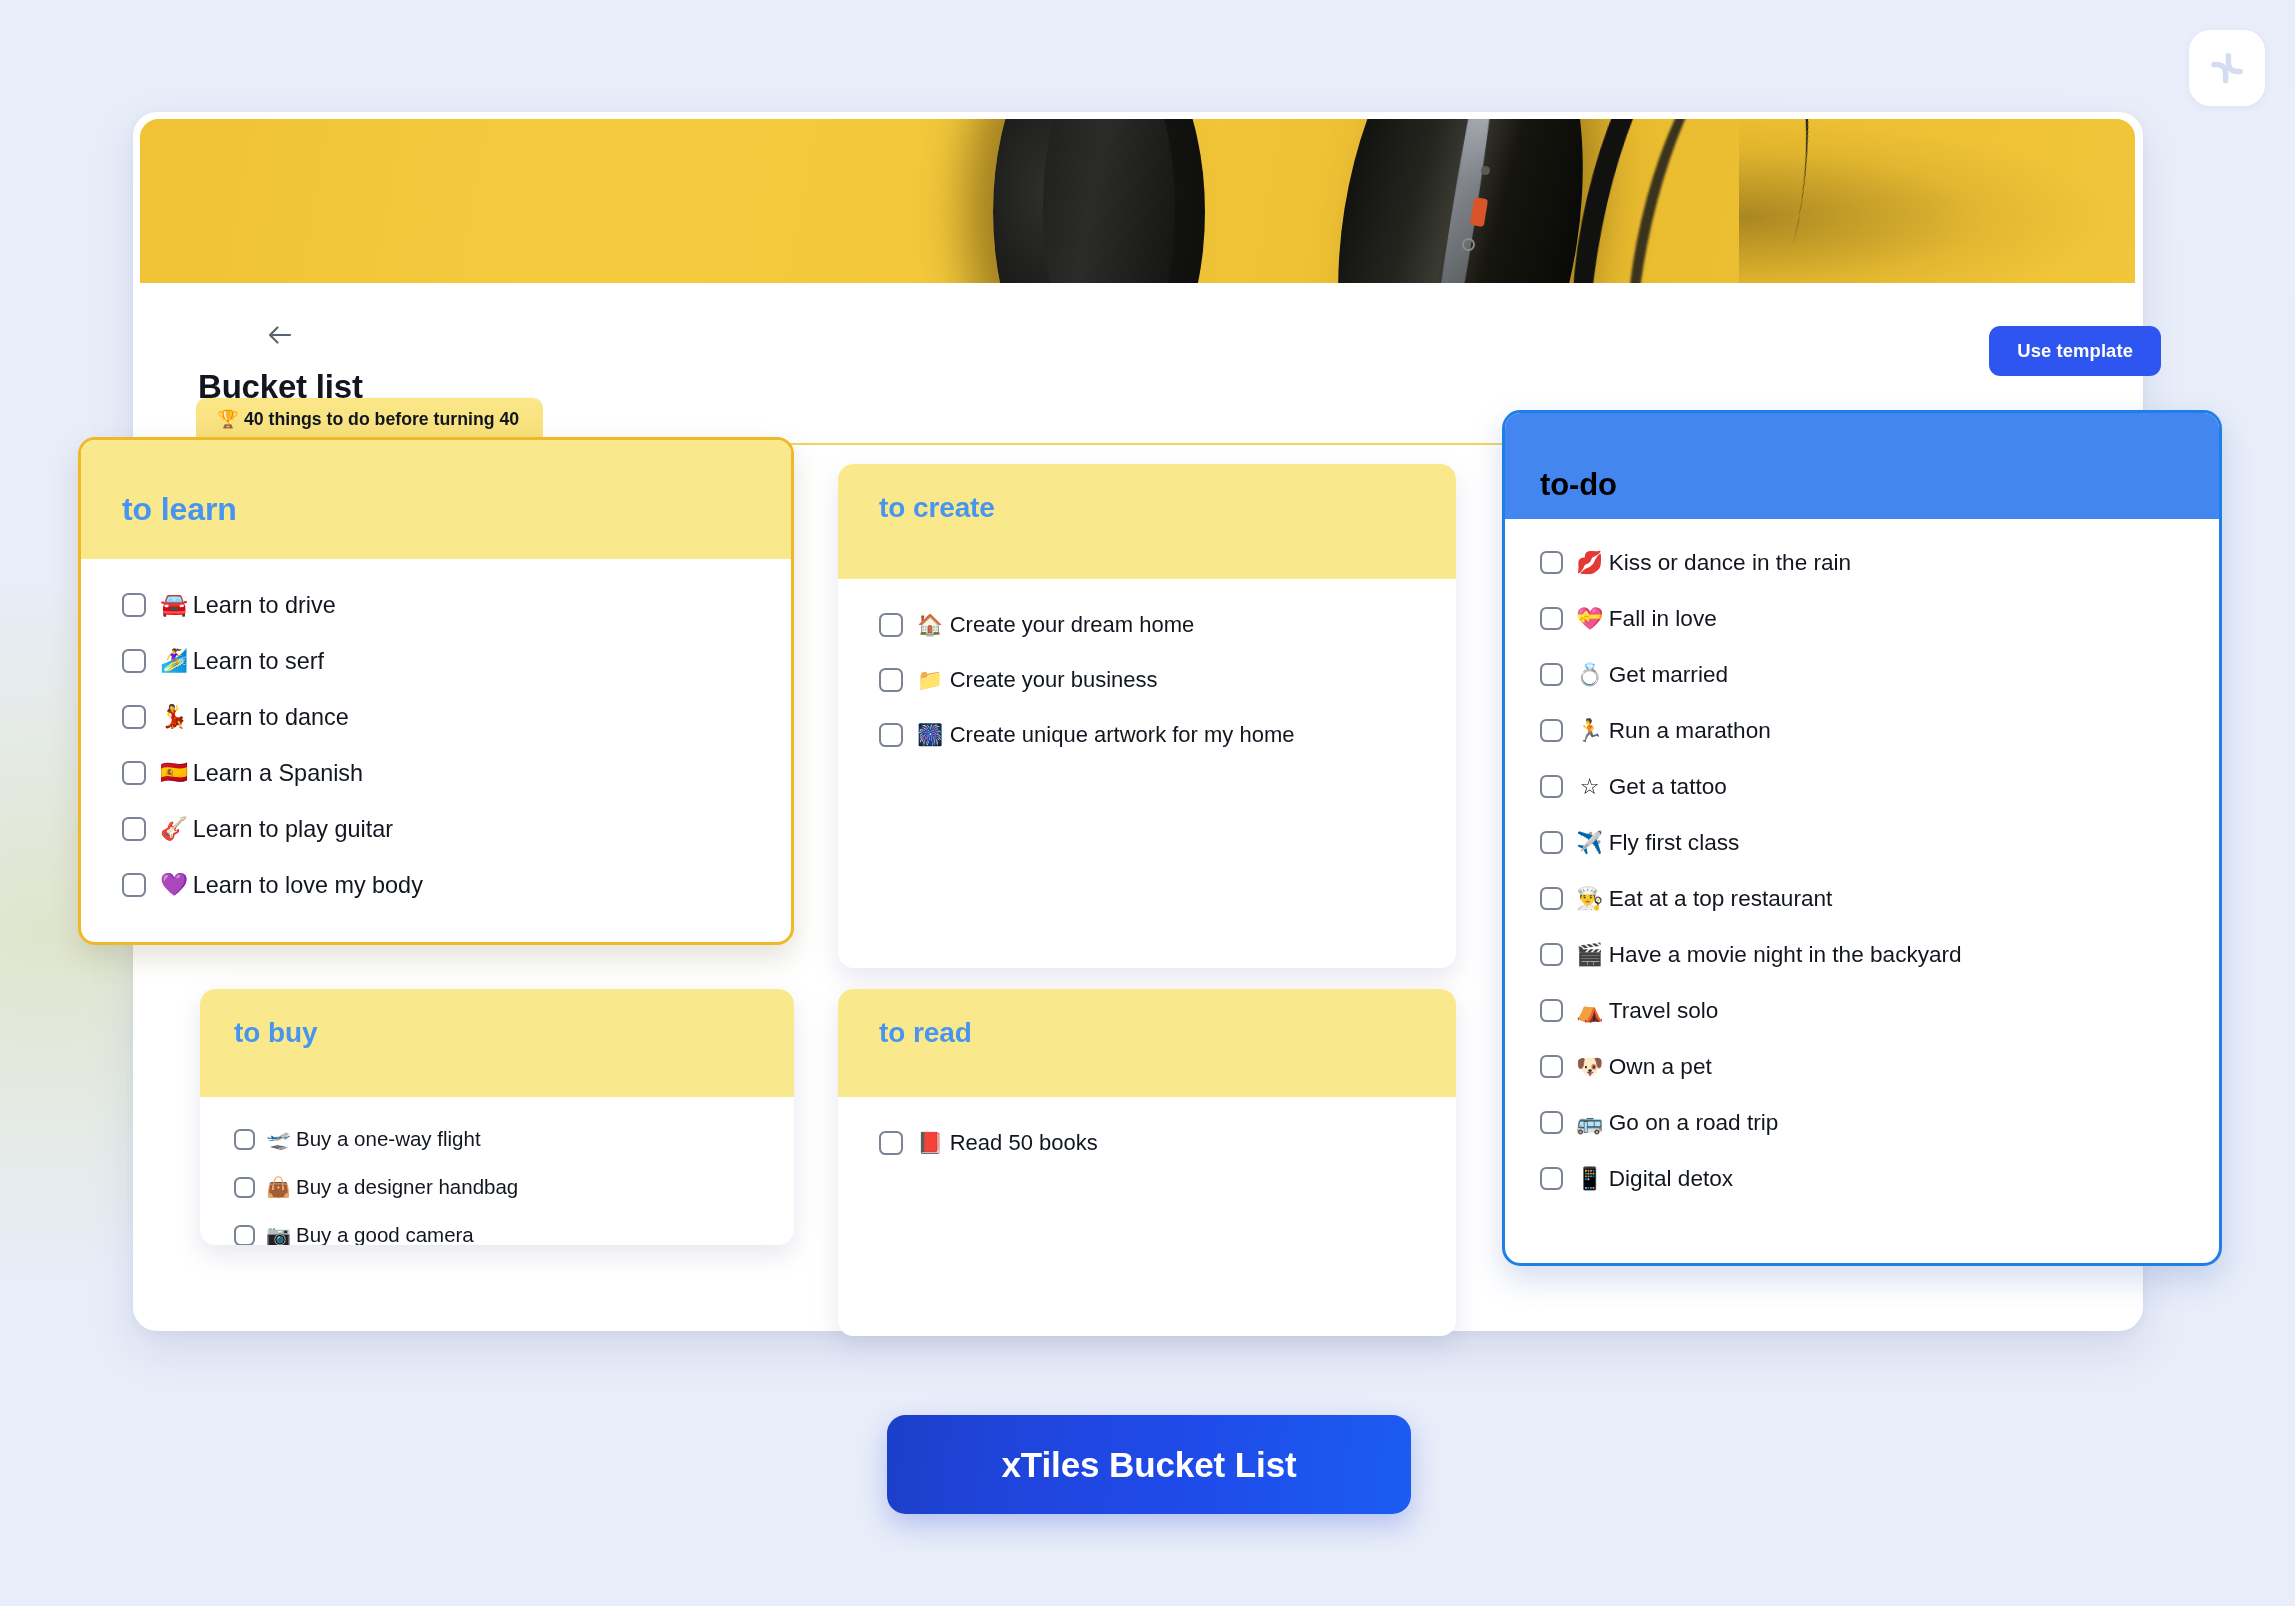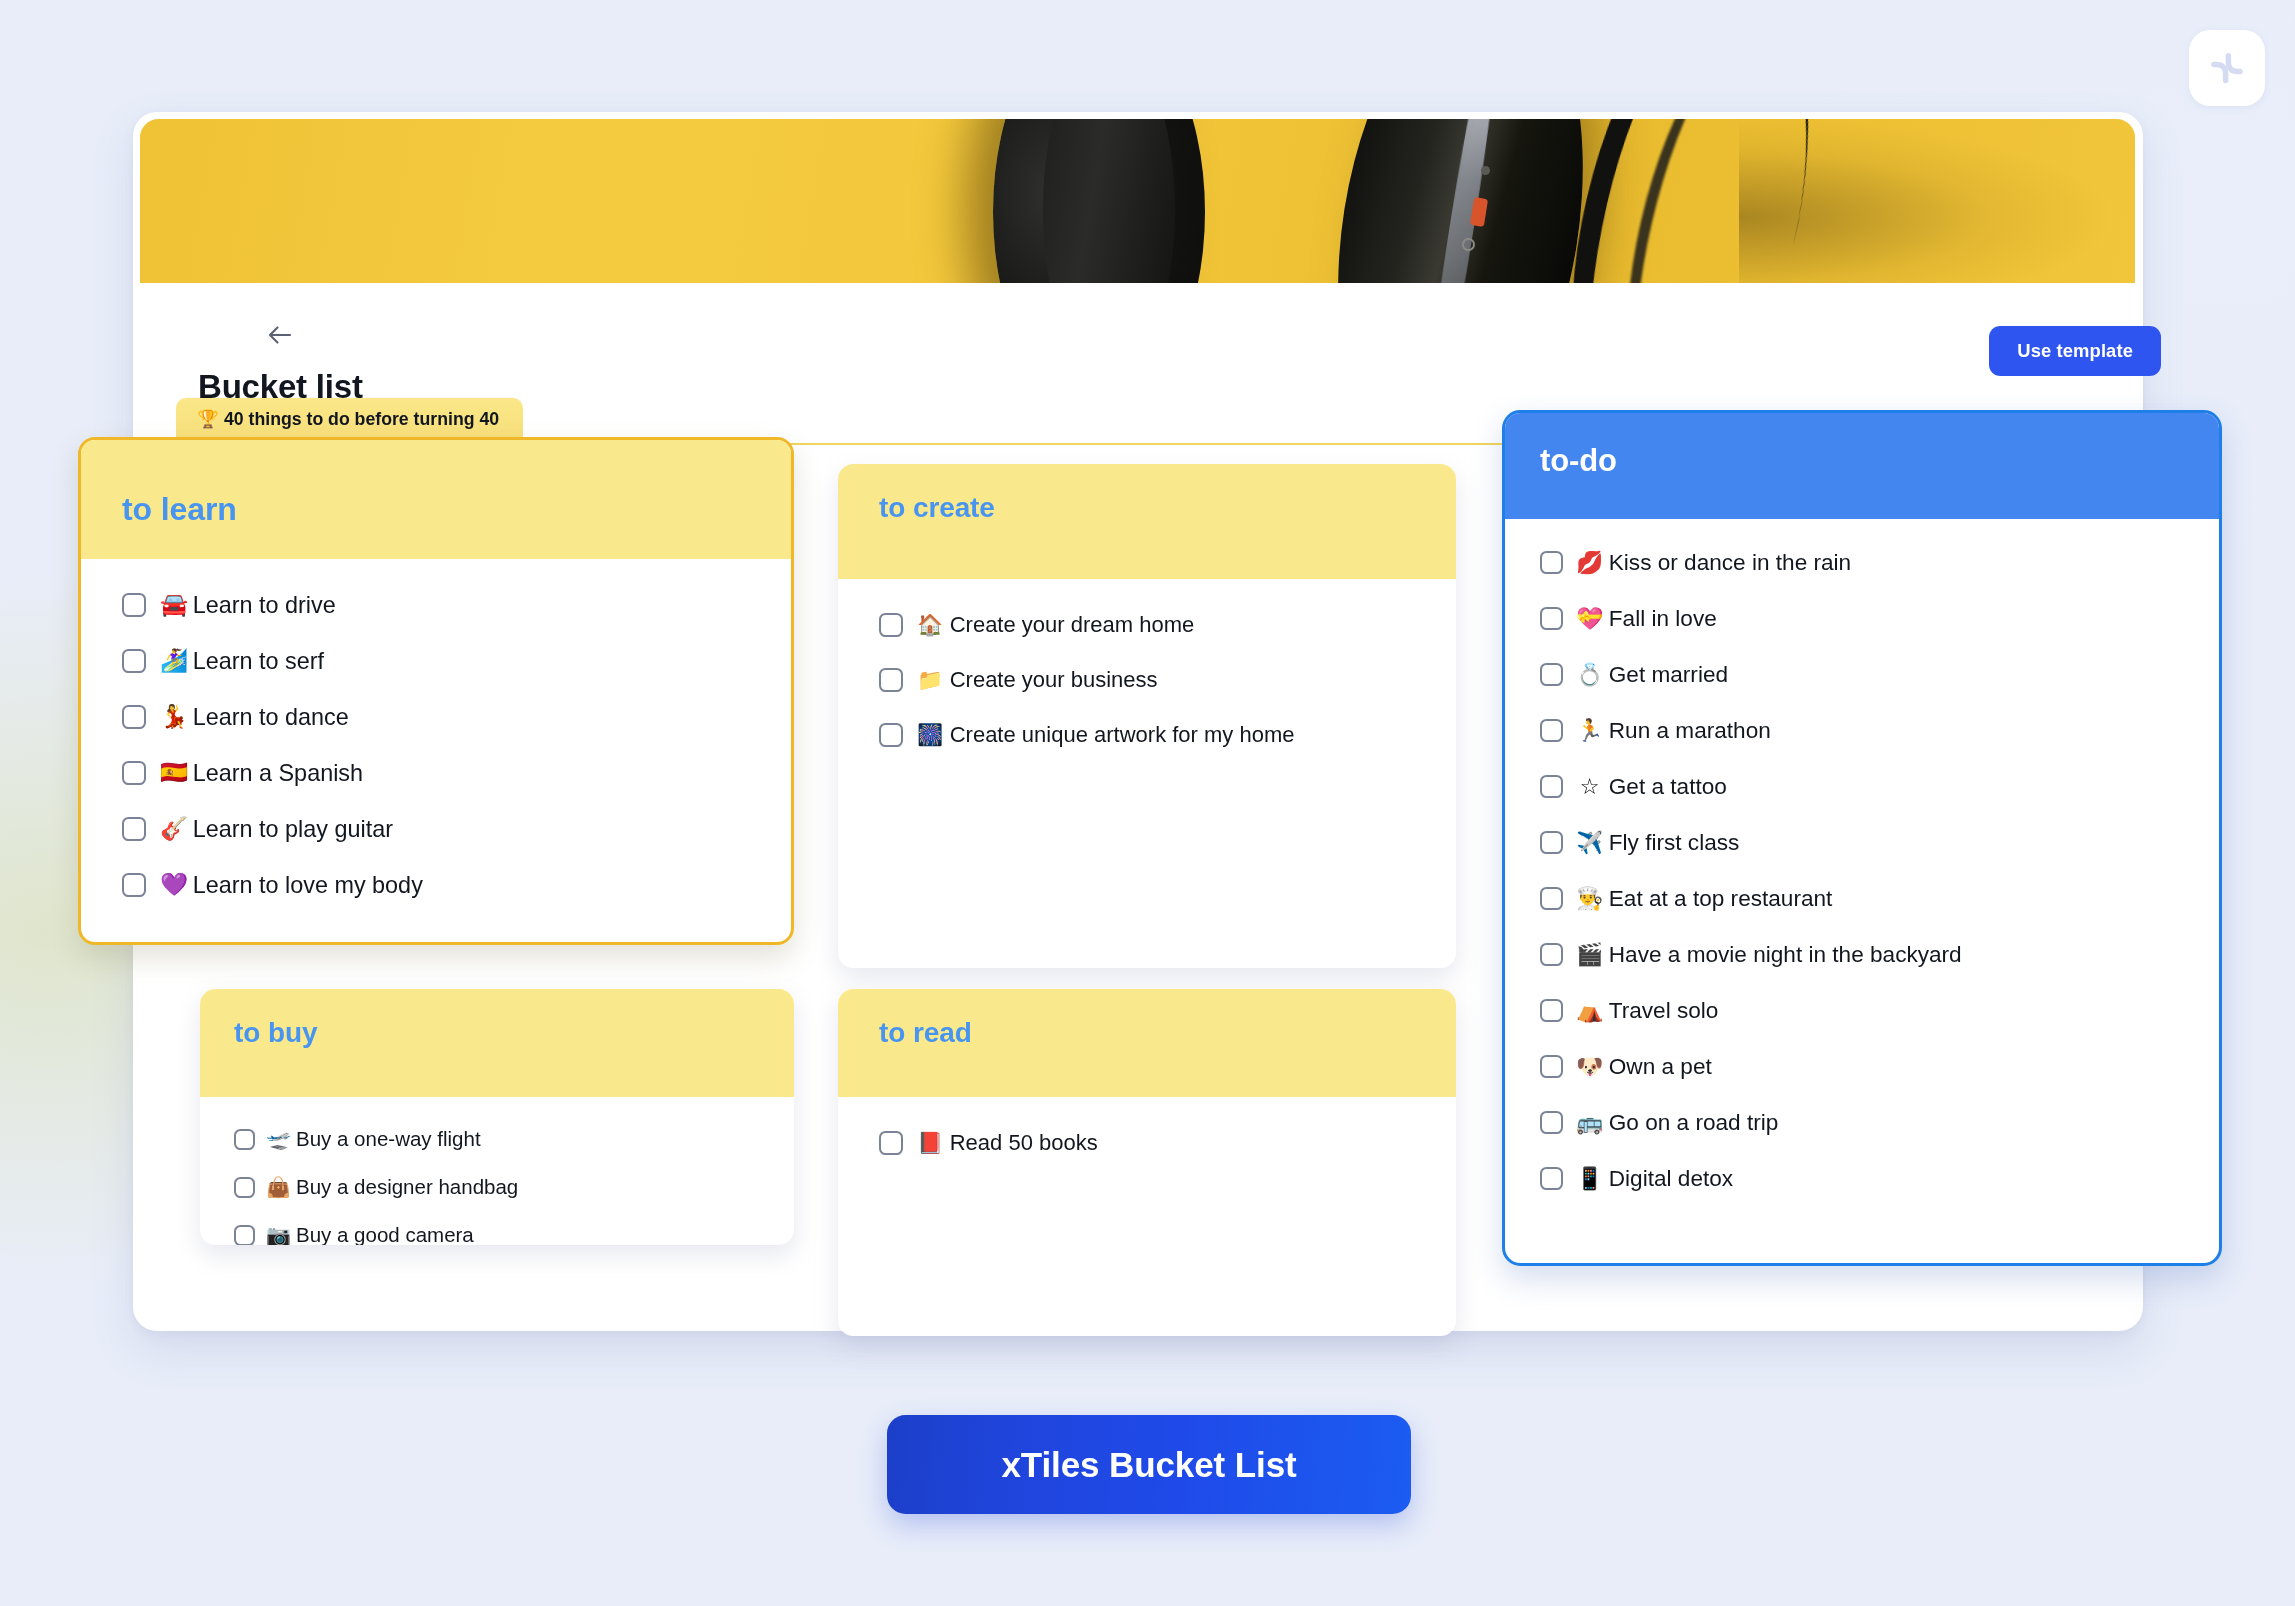--- a/index.html
+++ b/index.html
@@ -153,21 +153,21 @@
     padding: 14px 28px;
     border: none; border-radius: 11.3px;
     cursor: pointer;
     letter-spacing:0.1px;
     font-family: "Liberation Sans", sans-serif;
   }
 
   
   #tab-chip {
     position: absolute;
-    left: 176px; top: 398px;
+    left: 196px; top: 398px;
     background: linear-gradient(180deg,#fbe789 0%, #f7df79 100%);
     border-radius: 10px 10px 0 0;
     padding: 11.3px 24px 12.7px 21px;
     font-size: 17.7px; font-weight: 700; color:#11161f;
     white-space: nowrap;
     box-shadow: 0 -0.7px 0 rgba(0,0,0,.04);
   }
   #tab-underline {
     position:absolute;
     left: 192px; top: 443px;
@@ -267,21 +267,21 @@
     border: 3.5px solid #1f7fe8;
     border-radius: 18.4px;
     box-shadow: 0 12.7px 31px rgba(60,100,180,.22);
     z-index: 7;
   }
   #card-todo .card-head {
     background: #4486ef;
     height: 106px;
     padding: 30px 0 0 35px;
   }
-  #card-todo .card-title { color:#ffffff; font-size: 31px; }
+  #card-todo .card-title { color:#000000; font-size: 31px; margin-top: 24px; }
   #card-todo .card-body { padding-top: 15.6px; }
   #card-todo .todo-item { min-height: 56px; padding-left: 35px; }
   #card-todo .cbx { width: 23.4px; height: 23.4px; }
   #card-todo .emj { font-size: 22px; width: 27px; margin-left: 12.7px; }
   #card-todo .txt { font-size: 22.6px; }
 
   
   #cta {
     position: absolute;
     left: 887px; top: 1415px;

